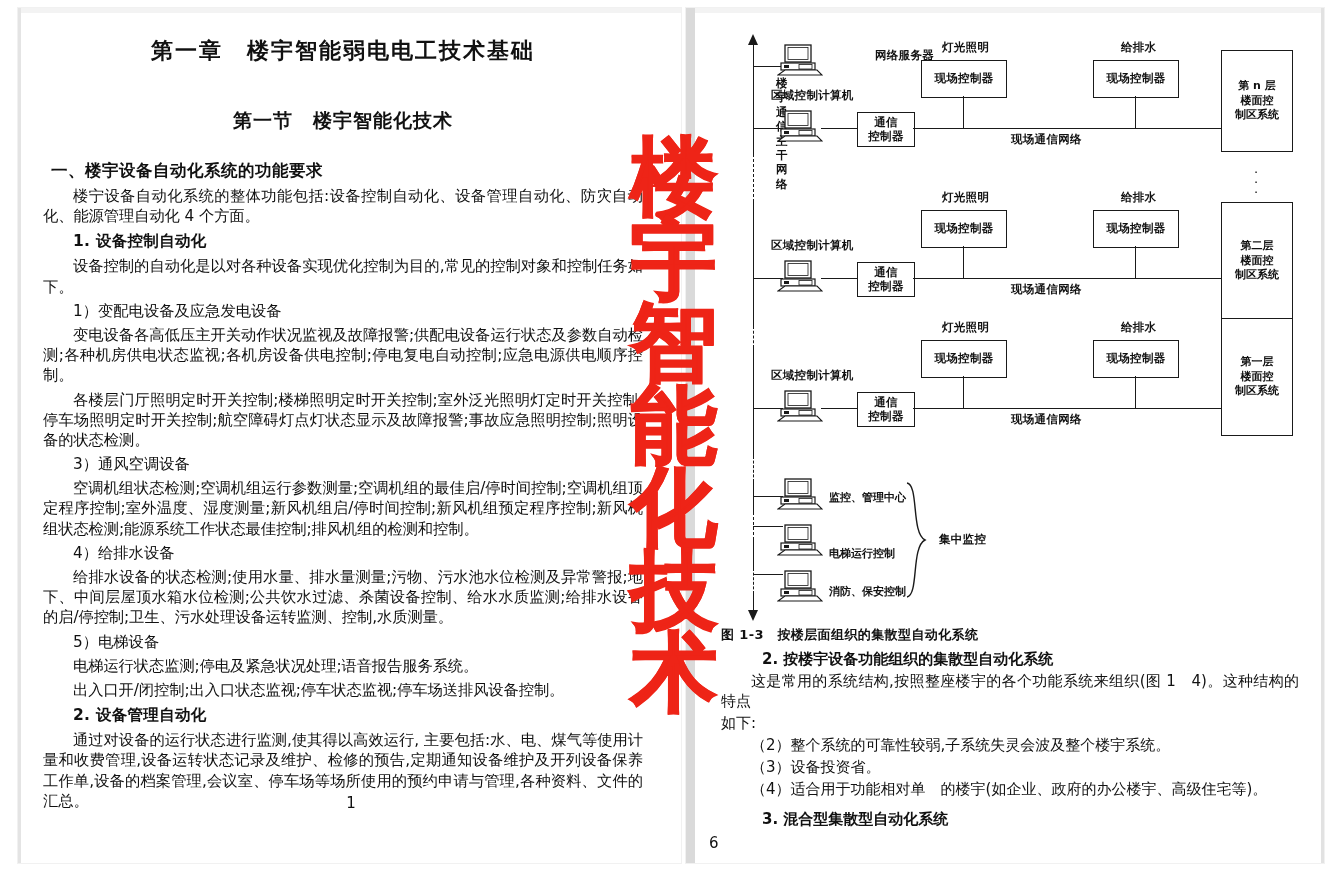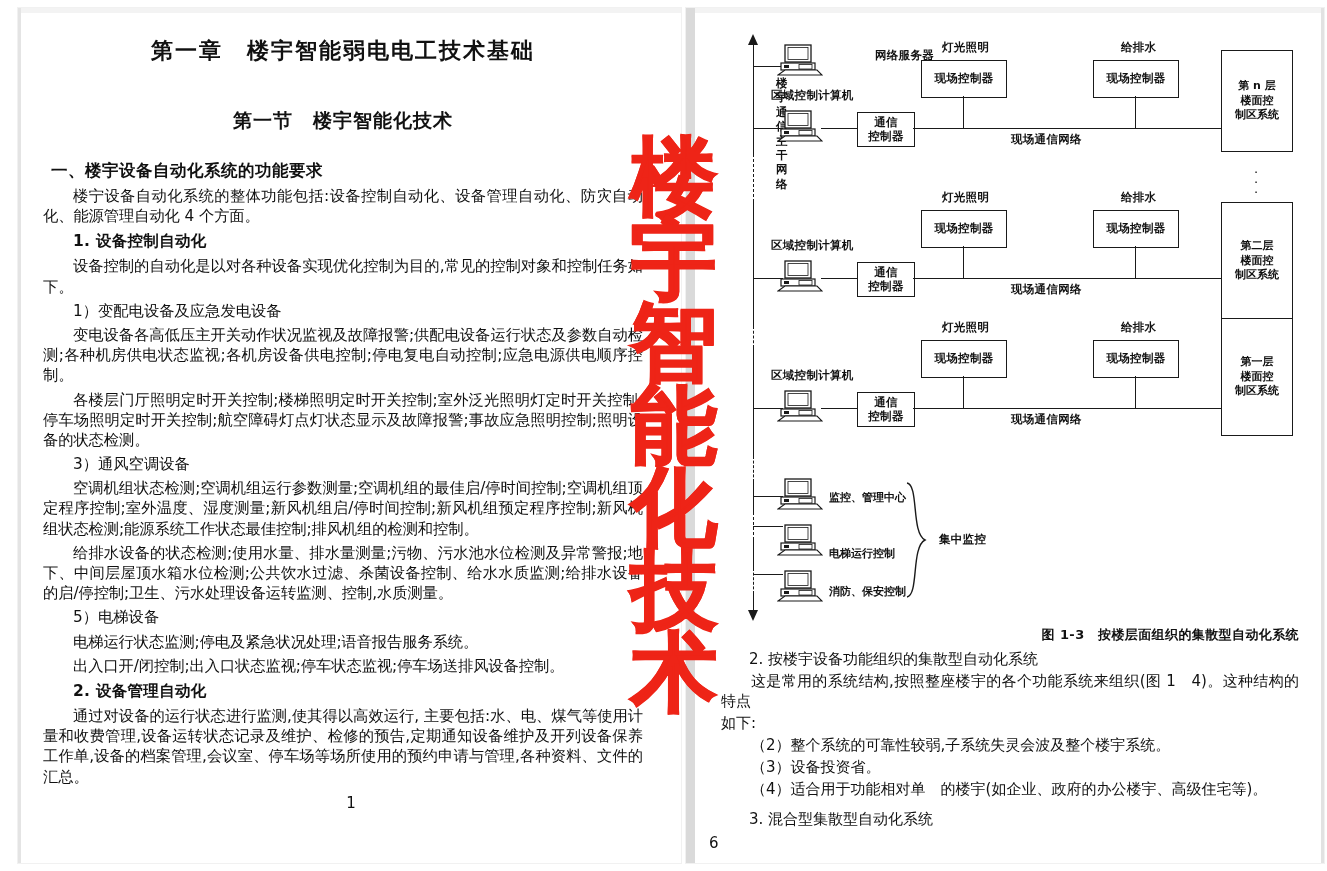--- a/index.html
+++ b/index.html
@@ -79,24 +79,24 @@
     position:absolute;font-size:11.5px;font-weight:bold;width:14px;
     line-height:1.25;text-align:center;letter-spacing:.5px;
   }
   .floorbox{
     position:absolute;border:1.4px solid #1a1a1a;background:#fff;
     display:flex;align-items:center;justify-content:center;text-align:center;
     font-size:11px;font-weight:bold;line-height:1.35;
   }
   .dots{position:absolute;font-size:13px;line-height:.75;text-align:center;width:20px;}
   .caption{
-    position:absolute;width:578px;text-align:right;font-size:13px;font-weight:bold;
+    position:absolute;width:578px;text-align:left;font-size:13px;font-weight:bold;
     letter-spacing:.4px;
   }
-  .rp-h{font-weight:normal;font-size:15px;margin-left:28px;margin-top:10px;}
+  .rp-h{font-weight:bold;font-size:15px;margin-left:41px;margin-top:10px;}
   .rp-para{font-size:15px;line-height:1.33;margin-top:3px;text-indent:30px;text-align:justify;}
   .rp-item{font-size:15px;line-height:1.33;margin-top:2px;margin-left:30px;}
   .rp-flush{font-size:15px;line-height:1.33;margin-top:2px;}
   .page-no-right{position:absolute;left:14px;top:826px;font-size:15px;}
 
   
   .pc{position:absolute;width:46px;height:34px;}
 
   
   #overlay-title{
@@ -126,20 +126,21 @@
     <div class="para">设备控制的自动化是以对各种设备实现优化控制为目的,常见的控制对象和控制任务如下。</div>
 
     <div class="sub">1）变配电设备及应急发电设备</div>
     <div class="para">变电设备各高低压主开关动作状况监视及故障报警;供配电设备运行状态及参数自动检测;各种机房供电状态监视;各机房设备供电控制;停电复电自动控制;应急电源供电顺序控制。</div>
 
     <div class="para">各楼层门厅照明定时开关控制;楼梯照明定时开关控制;室外泛光照明灯定时开关控制;停车场照明定时开关控制;航空障碍灯点灯状态显示及故障报警;事故应急照明控制;照明设备的状态检测。</div>
 
     <div class="sub">3）通风空调设备</div>
     <div class="para">空调机组状态检测;空调机组运行参数测量;空调机组的最佳启/停时间控制;空调机组顶定程序控制;室外温度、湿度测量;新风机组启/停时间控制;新风机组预定程序控制;新风机组状态检测;能源系统工作状态最佳控制;排风机组的检测和控制。</div>
 
+    <div class="sub">4）给排水设备</div>
     <div class="para">给排水设备的状态检测;使用水量、排水量测量;污物、污水池水位检测及异常警报;地下、中间层屋顶水箱水位检测;公共饮水过滤、杀菌设备控制、给水水质监测;给排水设备的启/停控制;卫生、污水处理设备运转监测、控制,水质测量。</div>
 
     <div class="sub">5）电梯设备</div>
     <div class="para">电梯运行状态监测;停电及紧急状况处理;语音报告服务系统。</div>
 
     <div class="para">出入口开/闭控制;出入口状态监视;停车状态监视;停车场送排风设备控制。</div>
 
     <div class="h-num">2. 设备管理自动化</div>
     <div class="para">通过对设备的运行状态进行监测,使其得以高效运行, 主要包括:水、电、煤气等使用计量和收费管理,设备运转状态记录及维护、检修的预告,定期通知设备维护及开列设备保养工作单,设备的档案管理,会议室、停车场等场所使用的预约申请与管理,各种资料、文件的汇总。</div>
 

